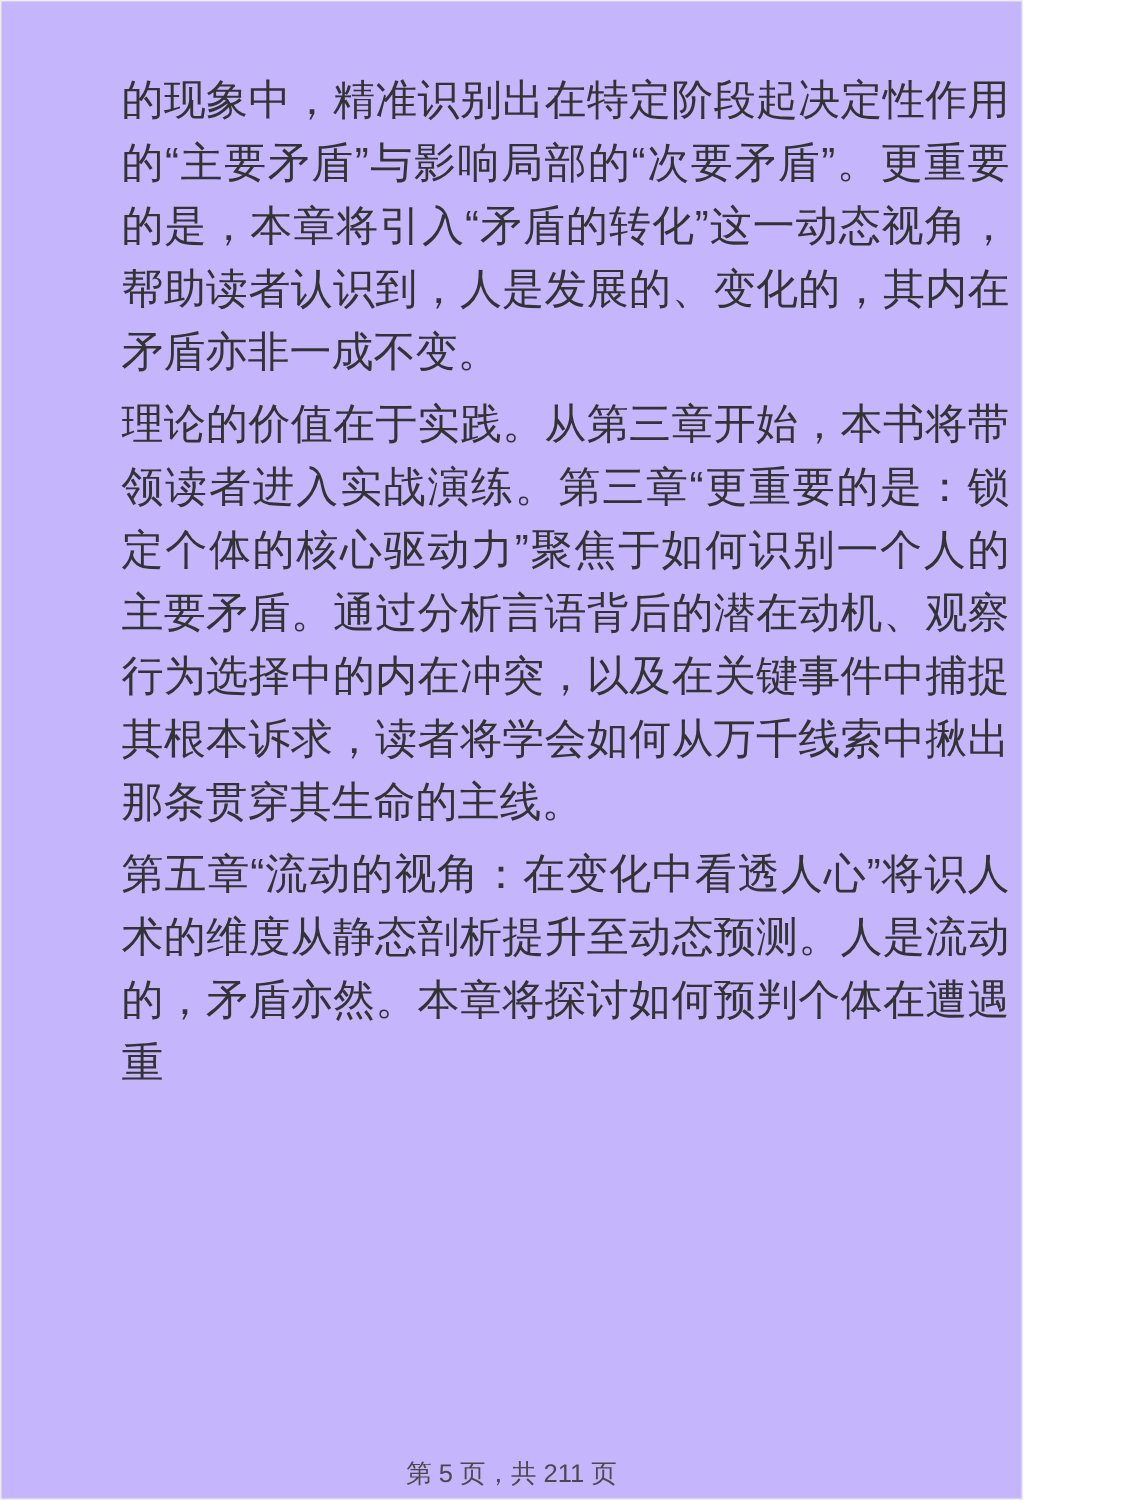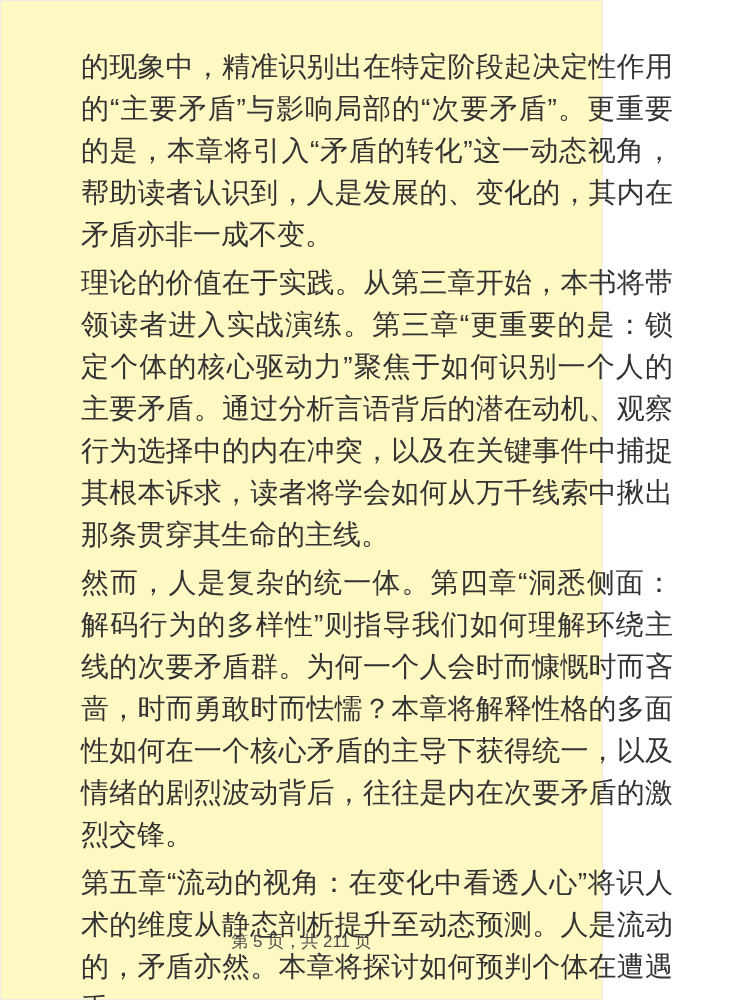--- a/index.html
+++ b/index.html
@@ -8,56 +8,55 @@
   }
   body {
     width: 750px;
     height: 1000px;
     overflow: hidden;
     background: #ffffff;
     font-family: "Liberation Sans", sans-serif;
   }
   .page {
     position: relative;
-    width: 603px;
+    width: 682px;
     height: 1000px;
     box-sizing: border-box;
-    background: #fef9c3;
+    background: #c4b5fd;
     border: 1px solid #ececec;
   }
   .content {
     position: absolute;
     top: 45px;
     left: 80px;
     width: 592px;
   }
   .content p {
     margin: 0 0 6px 0;
     font-size: 28px;
     line-height: 42px;
     color: #333333;
     text-align: justify;
     letter-spacing: 0;
     word-break: break-all;
   }
   .footer {
     position: absolute;
-    top: 930px;
+    top: 971px;
     left: 0;
     width: 100%;
     text-align: center;
     font-size: 17px;
     line-height: 22px;
     color: #4a4a4a;
   }
 </style>
 </head>
 <body>
 
 <div class="page">
   <div class="content">
     <p>的现象中，精准识别出在特定阶段起决定性作用的“主要矛盾”与影响局部的“次要矛盾”。更重要的是，本章将引入“矛盾的转化”这一动态视角，帮助读者认识到，人是发展的、变化的，其内在矛盾亦非一成不变。</p>
     <p>理论的价值在于实践。从第三章开始，本书将带领读者进入实战演练。第三章“更重要的是：锁定个体的核心驱动力”聚焦于如何识别一个人的主要矛盾。通过分析言语背后的潜在动机、观察行为选择中的内在冲突，以及在关键事件中捕捉其根本诉求，读者将学会如何从万千线索中揪出那条贯穿其生命的主线。</p>
-    <p>然而，人是复杂的统一体。第四章“洞悉侧面：解码行为的多样性”则指导我们如何理解环绕主线的次要矛盾群。为何一个人会时而慷慨时而吝啬，时而勇敢时而怯懦？本章将解释性格的多面性如何在一个核心矛盾的主导下获得统一，以及情绪的剧烈波动背后，往往是内在次要矛盾的激烈交锋。</p>
     <p>第五章“流动的视角：在变化中看透人心”将识人术的维度从静态剖析提升至动态预测。人是流动的，矛盾亦然。本章将探讨如何预判个体在遭遇重</p>
   </div>
   <div class="footer">第 5 页，共 211 页</div>
 </div>
 
 </body></html>

